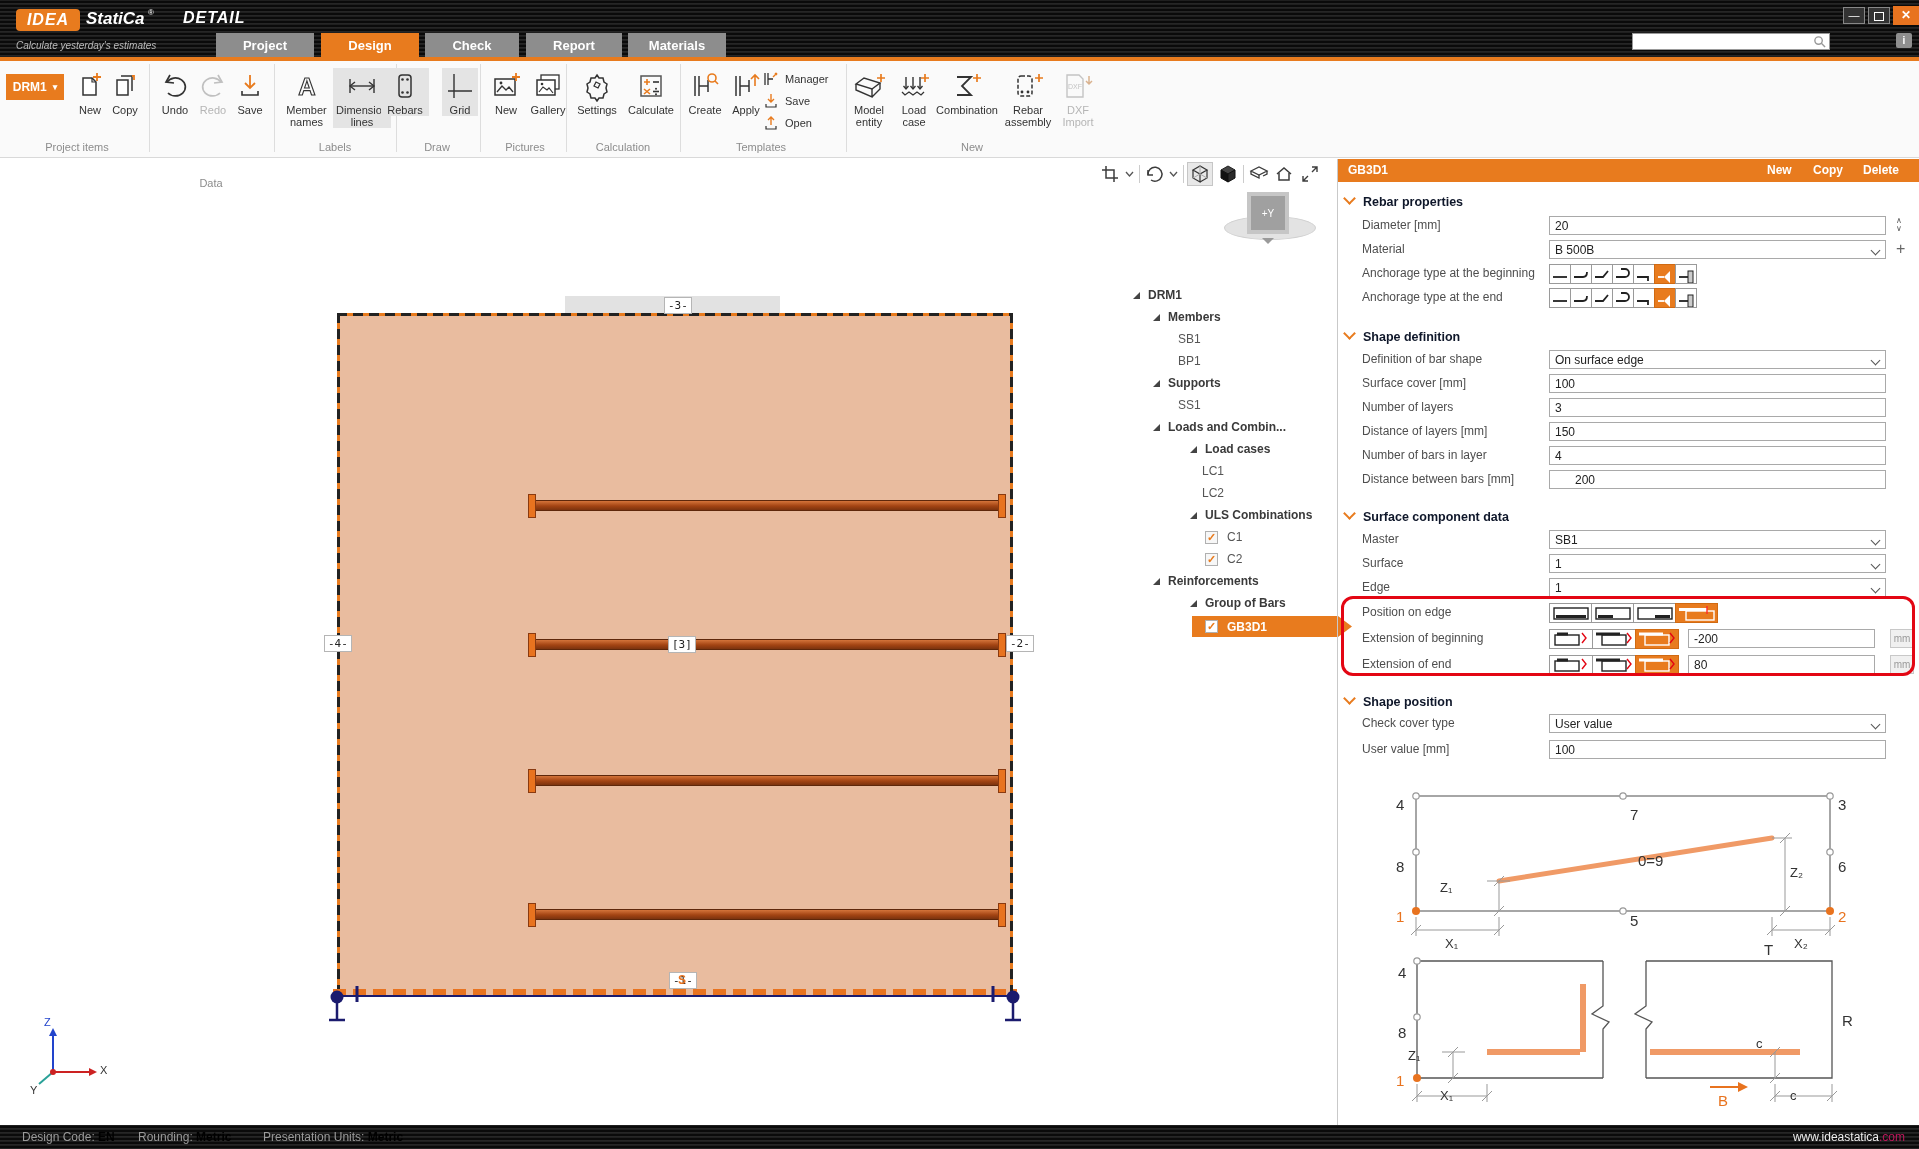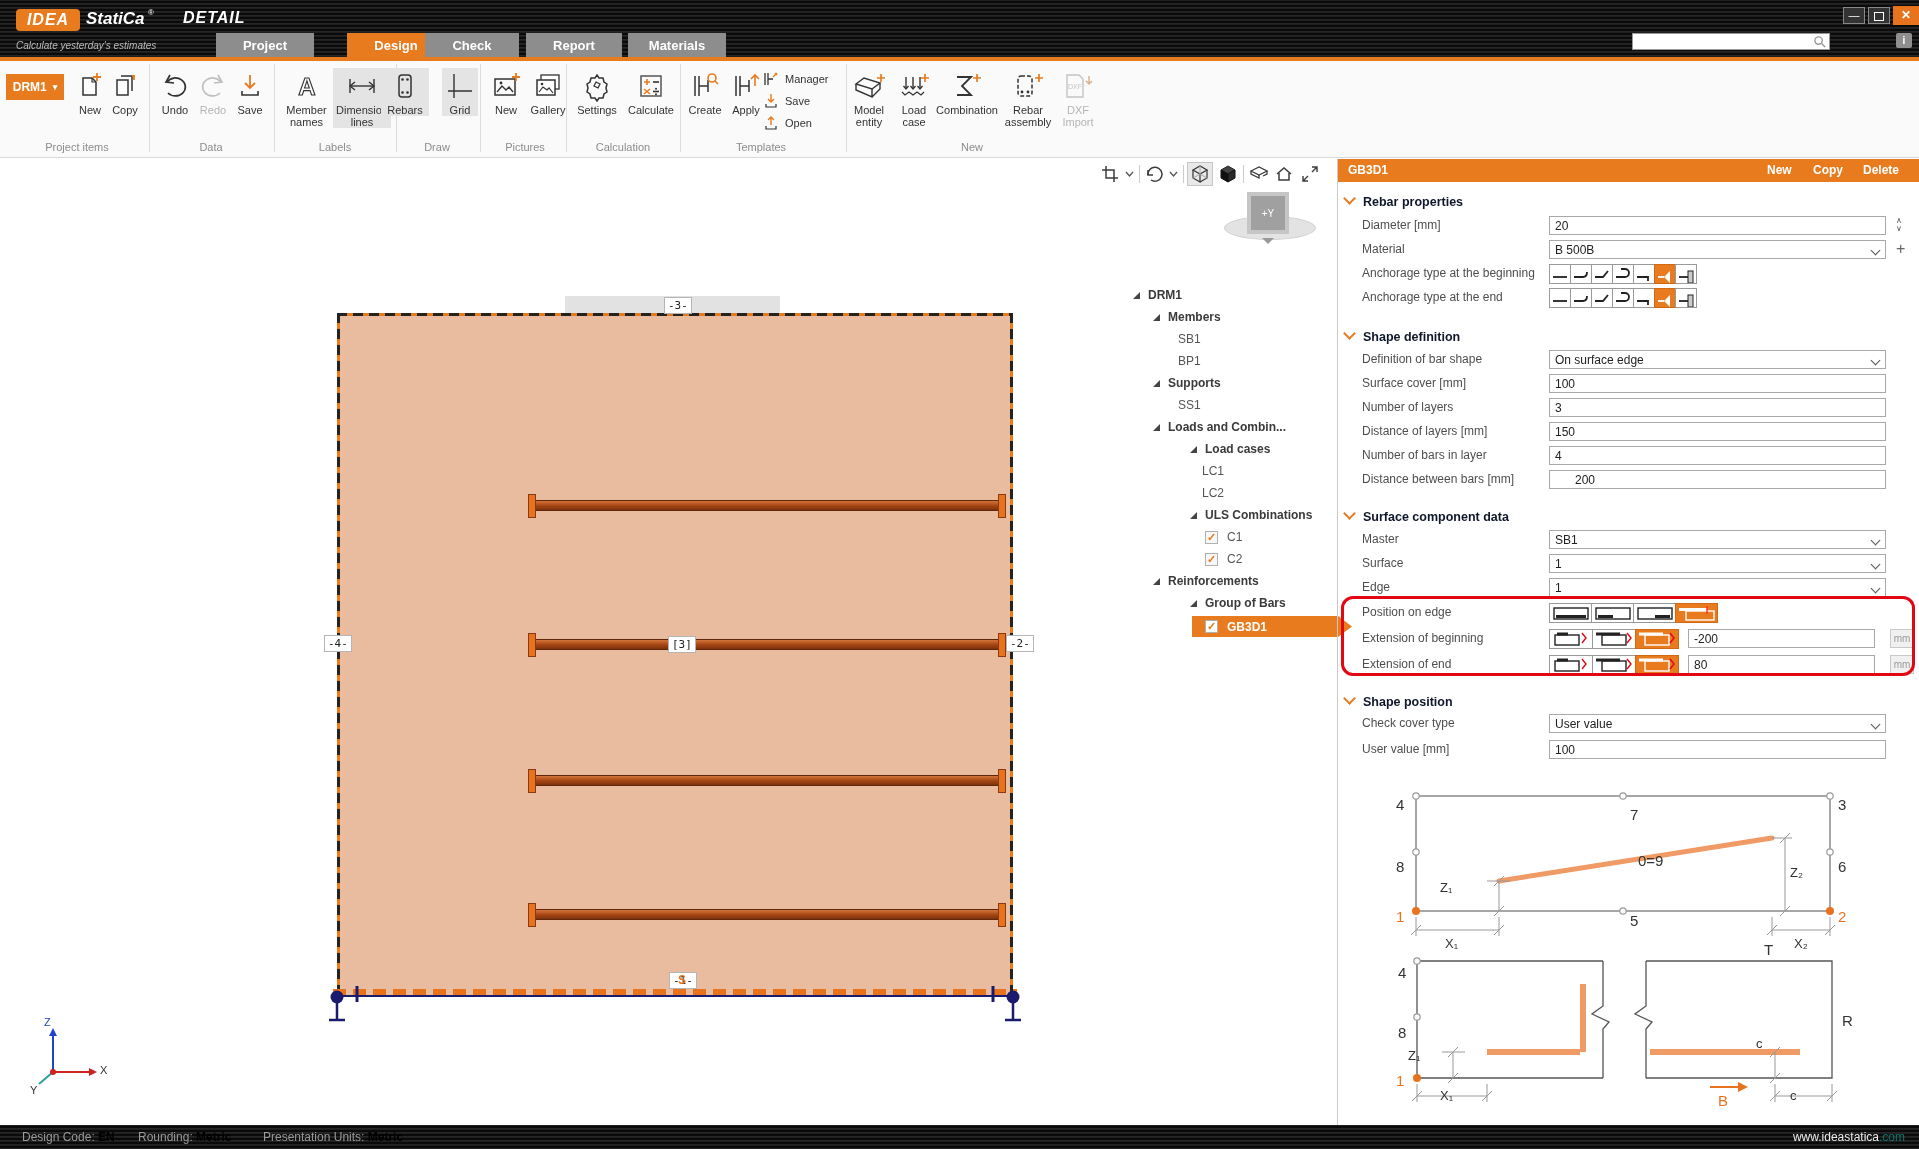--- a/index.html
+++ b/index.html
@@ -15,21 +15,21 @@
   .reg{left:148px;top:8px;color:#fff;font-size:8px;}
   .appname{left:183px;top:9px;color:#fff;font-weight:bold;font-style:italic;font-size:16px;letter-spacing:1px;}
   .tagline{left:16px;top:40px;color:#bbb;font-style:italic;font-size:10px;}
   .doc-title{left:0;right:0;top:8px;text-align:center;color:#ddd;font-size:12px;}
   .winbtn{top:7px;width:22px;height:17px;background:#333;border:1px solid #888;color:#fff;
       text-align:center;font-size:11px;line-height:15px;box-sizing:border-box;}
   .winbtn.close{background:#e8731f;border-color:#e8731f;width:26px;height:19px;top:6px;font-weight:bold;font-size:12px;line-height:17px;}
   .maxglyph{display:inline-block;width:8px;height:7px;border:1.5px solid #fff;margin-top:4px;}
   .tab{top:33px;height:24px;background:#8d8d8d;color:#fff;font-weight:bold;font-size:13px;
       display:flex;align-items:center;justify-content:center;}
-  .tab.active{background:#e87b1e;margin-left:26px;}
+  .tab.active{background:#e87b1e;}
   .searchbox{left:1632px;top:33px;width:196px;height:15px;background:#fff;border:1px solid #999;}
   .infobtn{left:1896px;top:33px;width:16px;height:15px;background:#8f8f8f;color:#fff;font-size:10px;
       font-weight:bold;text-align:center;line-height:15px;border-radius:2px;}
   .orange-strip{left:0;top:57px;width:1919px;height:4px;background:#e87b1e;}
   
   .ribbon{left:0;top:61px;width:1919px;height:96px;background:#fafafa;border-bottom:1px solid #d9d9d9;}
   .vsep{top:64px;height:88px;width:1px;background:#ddd;}
   .glabel{top:141px;font-size:11px;color:#8c8c8c;text-align:center;width:120px;margin-left:-60px;}
   .rbtn{top:68px;text-align:center;font-size:11px;color:#333;line-height:12px;}
   .rbtn.sel{background:#e4e4e4;}
@@ -92,21 +92,21 @@
   .redbox{left:1341px;top:596px;width:574px;height:80px;border:3px solid #e30613;border-radius:12px;box-sizing:border-box;}
   
   .dg{font-size:15px;color:#333;}
   .dg.o{color:#e8731f;}
   .dg.s{font-size:13px;}
   
   .statusbar{left:0;top:1125px;width:1919px;height:24px;}
   .st{top:1130px;font-size:12px;color:#9a9a9a;}
   .st b{color:#000000;font-weight:bold;}
   .url{top:1130px;right:14px;font-size:12px;color:#eee;}
-  .url .tld{color:#0f766e;}
+  .url .tld{color:#be185d;}
 </style>
 </head>
 <body>
 
 <div id="app">
 
   <div class="f dark titlebar">
     <div class="f logo-badge">IDEA</div>
     <span class="f brand">StatiCa</span>
     <span class="f reg">®</span>
@@ -193,21 +193,21 @@
   <div class="f rbtn" style="left:228px;width:44px;">
     <div class="rico">
       <svg class="ic" width="30" height="30" viewBox="0 0 30 30">
           <path d="M15 4v13M10 12l5 5 5-5" fill="none" stroke="#e87b1e" stroke-width="1.8"></path>
           <path d="M7 20v4h16v-4" fill="none" stroke="#333" stroke-width="1.6"></path>
         </svg>
     </div>
       <div>Save</div>
   </div>
   <div class="f vsep" style="left:274px;"></div>
-  <div class="f glabel" style="left:211px;">Data</div>
+  <div class="f glabel" style="left:211px;margin-top:36px;">Data</div>
 
   <div class="f rbtn" style="left:280px;width:53px;">
     <div class="rico">
       <svg class="ic" width="30" height="30" viewBox="0 0 30 30">
           <text x="15" y="24" text-anchor="middle" font-size="24" font-weight="bold" fill="none" stroke="#333" stroke-width="1.1" font-family="Liberation Sans,sans-serif">A</text>
         </svg>
     </div>
       <div>Member names</div>
   </div>
   <div class="f rbtn sel" style="left:333px;width:58px;">

